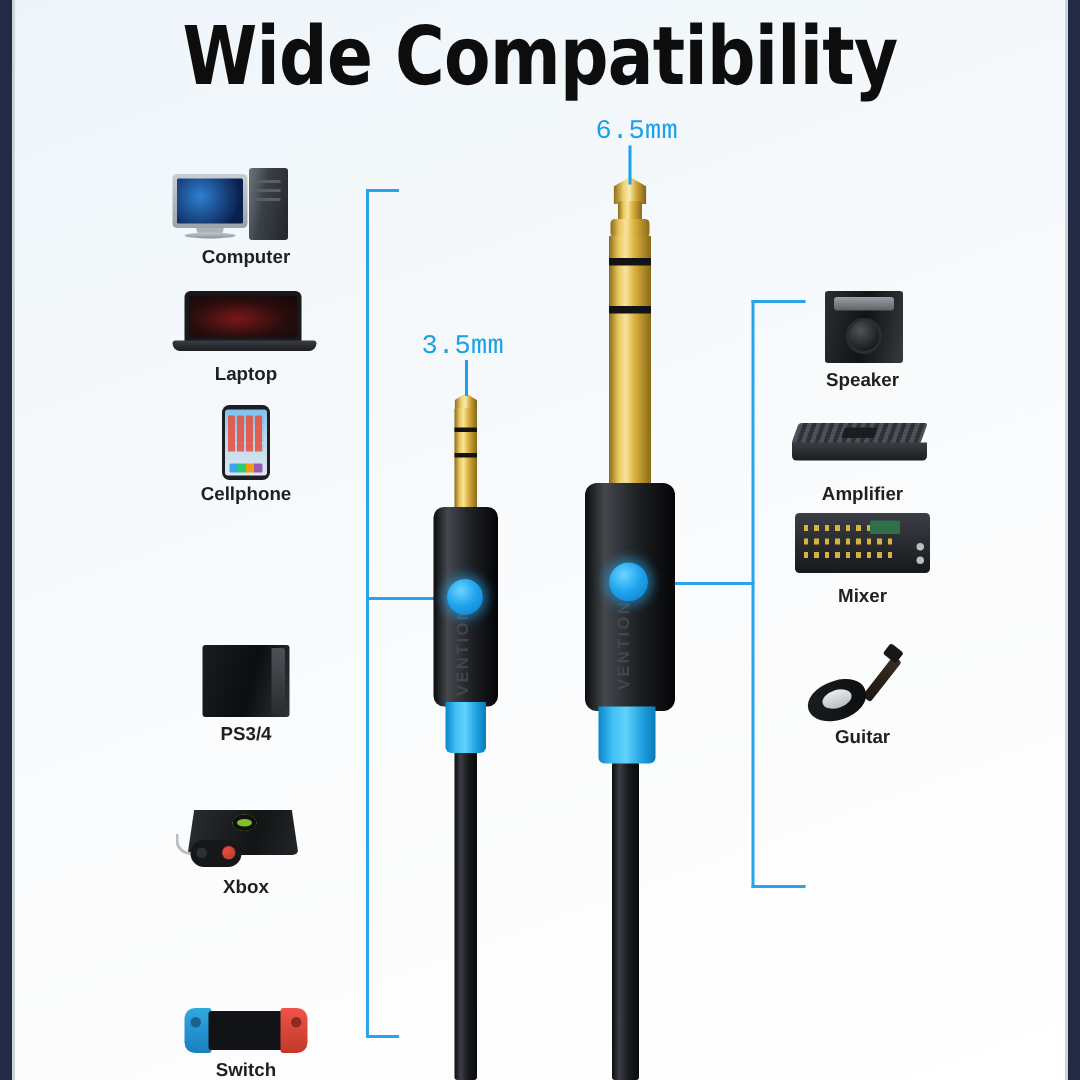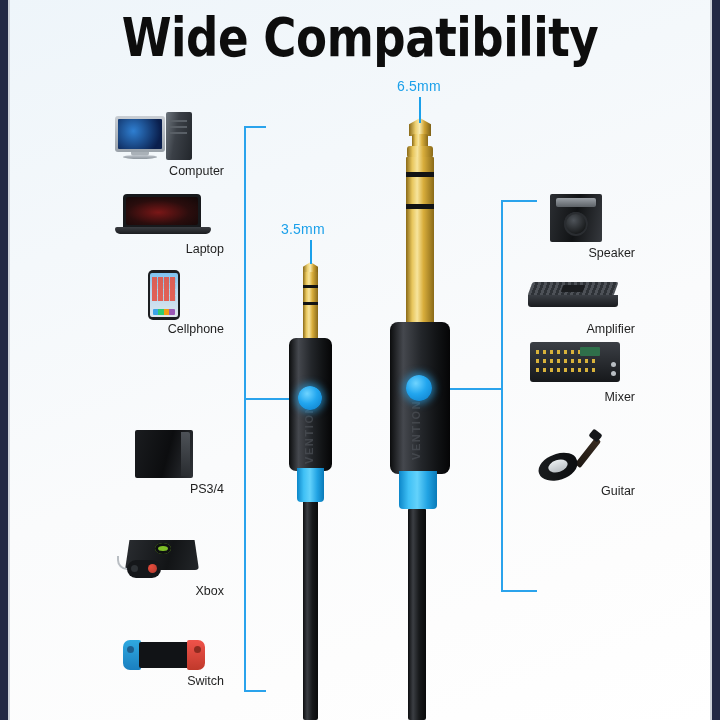--- a/index.html
+++ b/index.html
@@ -38,40 +38,42 @@
     letter-spacing: -0.5px;
     color: #0d0d0d;
     white-space: nowrap;
     transform: scaleX(0.93);
   }
 
   
   .callout {
     position: absolute;
     color: #1ba0ea;
-    font-size: 14px;
+    font-size: 18px;
     font-weight: 400;
     white-space: nowrap;
     letter-spacing: 0.2px;
+    font-family: Liberation Mono, monospace;
   }
   .leader {
     position: absolute;
     background: #1ba0ea;
     width: 2px;
   }
 
   
   .brk-v { position:absolute; width:2px; background:#2aa3ec; }
   .brk-h { position:absolute; height:2px; background:#2aa3ec; }
 
   
   .dev {
     position: absolute;
     width: 120px;
-    text-align: right;
+    text-align: center;
+    font-weight: bold;
   }
   .dev .art {
     position: relative;
     height: 52px;
     margin: 0 auto;
     width: 110px;
   }
   .dev .cap {
     margin-top: 2px;
     font-size: 12.5px;
@@ -280,21 +282,21 @@
   <div class="dev" style="left:104px; top:530px;">
     <div class="art">
       <div class="shape xb-body"></div>
       <div class="shape xb-ring"></div>
       <div class="shape xb-cord"></div>
       <div class="shape xb-pad"></div>
     </div>
     <div class="cap">Xbox</div>
   </div>
 
-  <div class="dev" style="left:104px; top:628px;">
+  <div class="dev" style="left:104px; top:660px;">
     <div class="art" style="height:44px">
       <div class="shape sw-l"></div>
       <div class="shape sw-scr"></div>
       <div class="shape sw-r"></div>
     </div>
     <div class="cap">Switch</div>
   </div>
 
   <div class="dev" style="left:515px; top:268px;">
     <div class="art">

